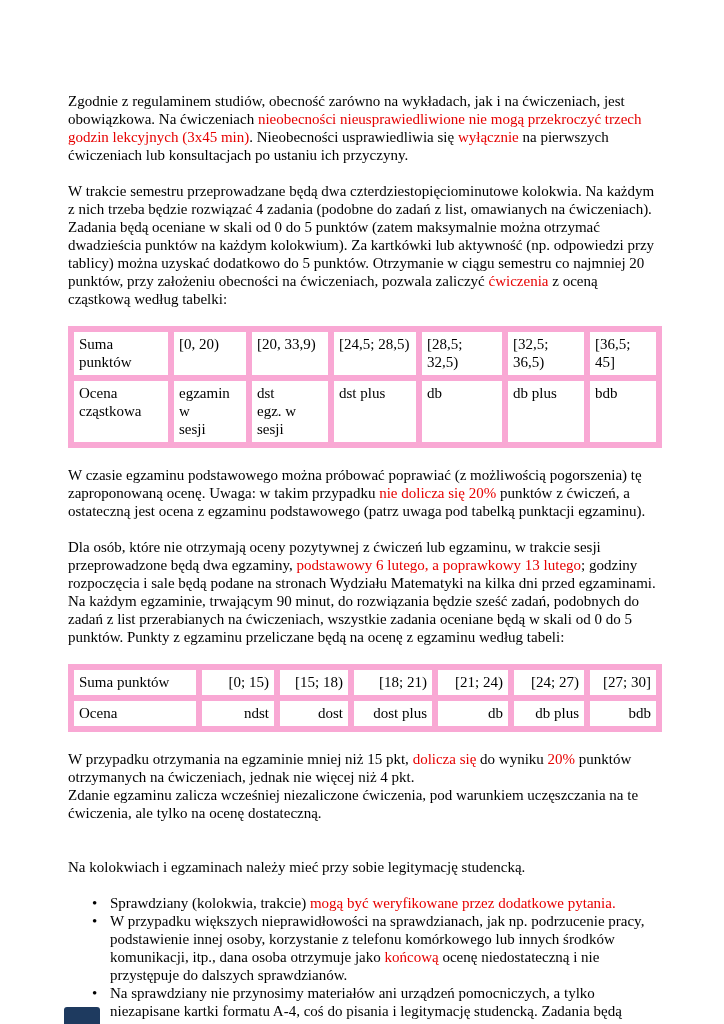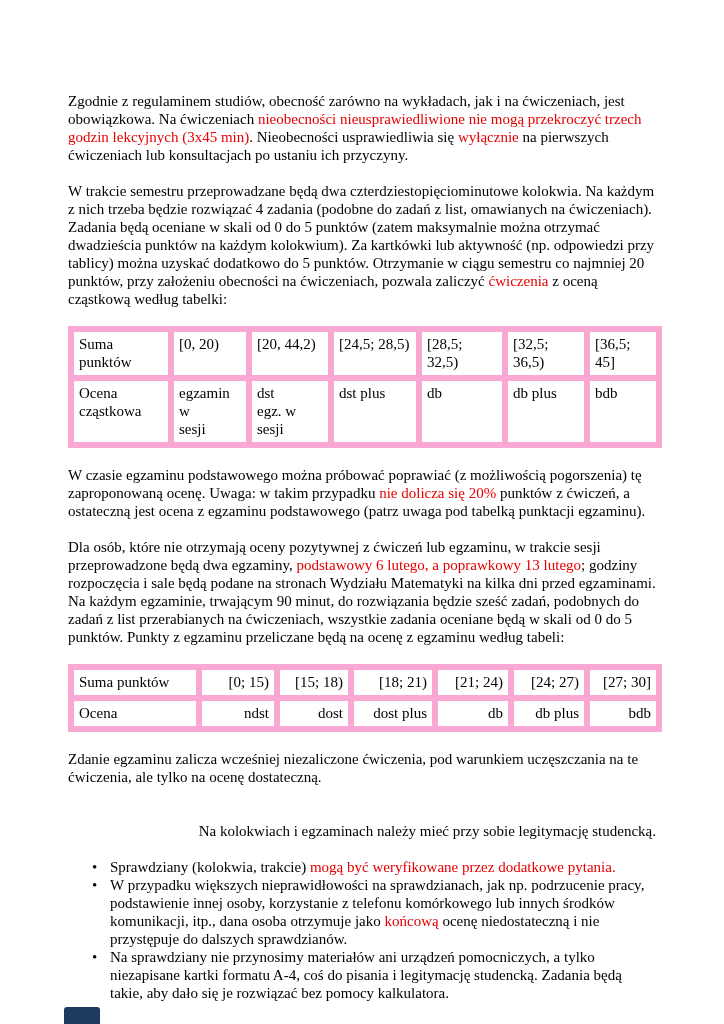--- a/index.html
+++ b/index.html
@@ -32,21 +32,20 @@
     margin-top:35px;
   }
   .para{
     margin:0 0 18px 0;
   }
   .para.tight{
     margin-bottom:0;
   }
   .para.extra-gap{
     margin-top:36px;
-    text-align:right;
   }
   .red{color:var(--red);}
   table.grid{
     border-collapse:collapse;
     width:100%;
     margin:0 0 18px 0;
     table-layout:fixed;
   }
   table.grid td{
     border:6px solid #f9a8d4;
@@ -96,21 +95,21 @@
           <col style="width:88px">
           <col style="width:86px">
           <col style="width:82px">
           <col style="width:72px">
       </colgroup>
       <tbody>
         <tr>
           <td>Suma
 punktów</td>
           <td>[0, 20)</td>
-          <td>[20, 44,2)</td>
+          <td>[20, 33,9)</td>
           <td>[24,5;  28,5)</td>
           <td>[28,5;  32,5)</td>
           <td>[32,5; 36,5)</td>
           <td>[36,5;  45]</td>
         </tr>
         <tr>
           <td>Ocena
 cząstkowa</td>
           <td>egzamin w
 sesji</td>
@@ -153,20 +152,21 @@
           <td>ndst</td>
           <td>dost</td>
           <td>dost plus</td>
           <td>db</td>
           <td>db plus</td>
           <td>bdb</td>
         </tr>
       </tbody>
     </table>
 
+    <p class="para tight"><span>W przypadku otrzymania na egzaminie mniej niż 15 pkt, </span><span class="red">dolicza się</span><span> do wyniku </span><span class="red">20%</span><span> punktów otrzymanych na ćwiczeniach, jednak nie więcej  niż 4 pkt.</span></p>
     <p class="para"><span>Zdanie egzaminu zalicza wcześniej niezaliczone ćwiczenia, pod warunkiem uczęszczania na te ćwiczenia, ale tylko na ocenę dostateczną.</span></p>
 
     <p class="para extra-gap"><span>Na kolokwiach i egzaminach należy mieć przy sobie legitymację studencką.</span></p>
 
     <div class="bullets">
       <div class="bullet-item">
         <span class="bullet-marker">•</span>
         <span class="bullet-text"><span>Sprawdziany (kolokwia, trakcie) </span><span class="red">mogą być weryfikowane przez dodatkowe pytania.</span></span>
       </div>
       <div class="bullet-item">

